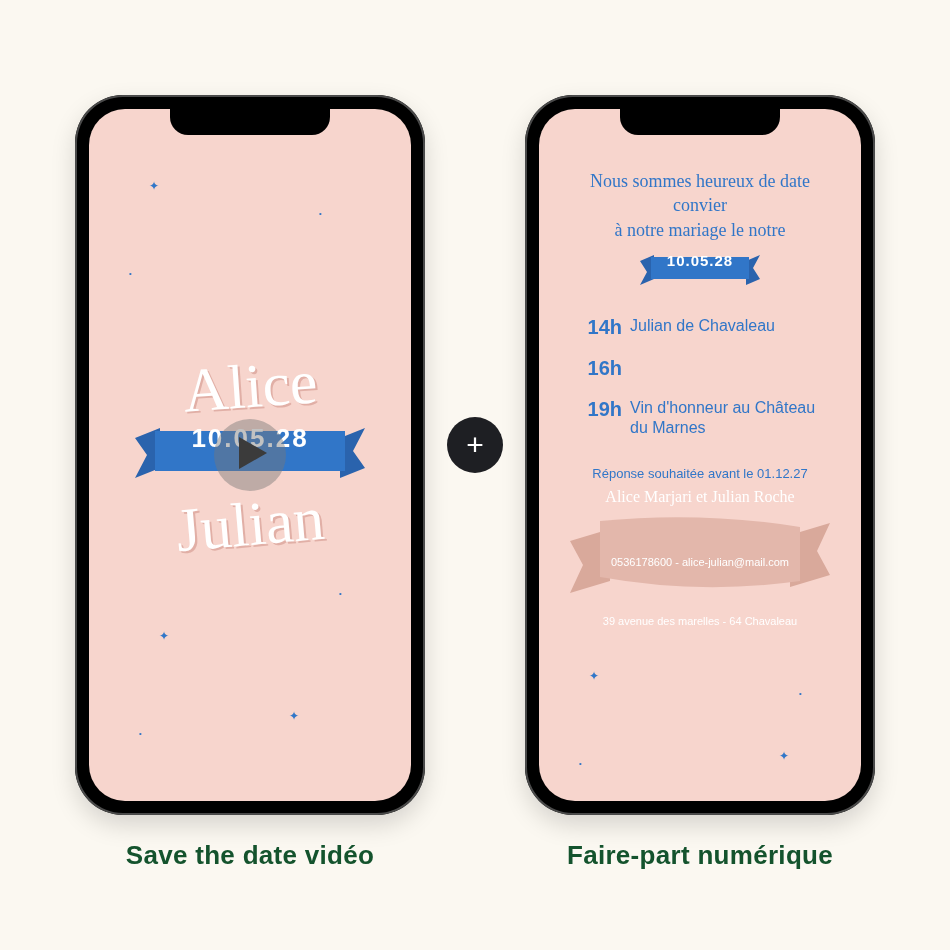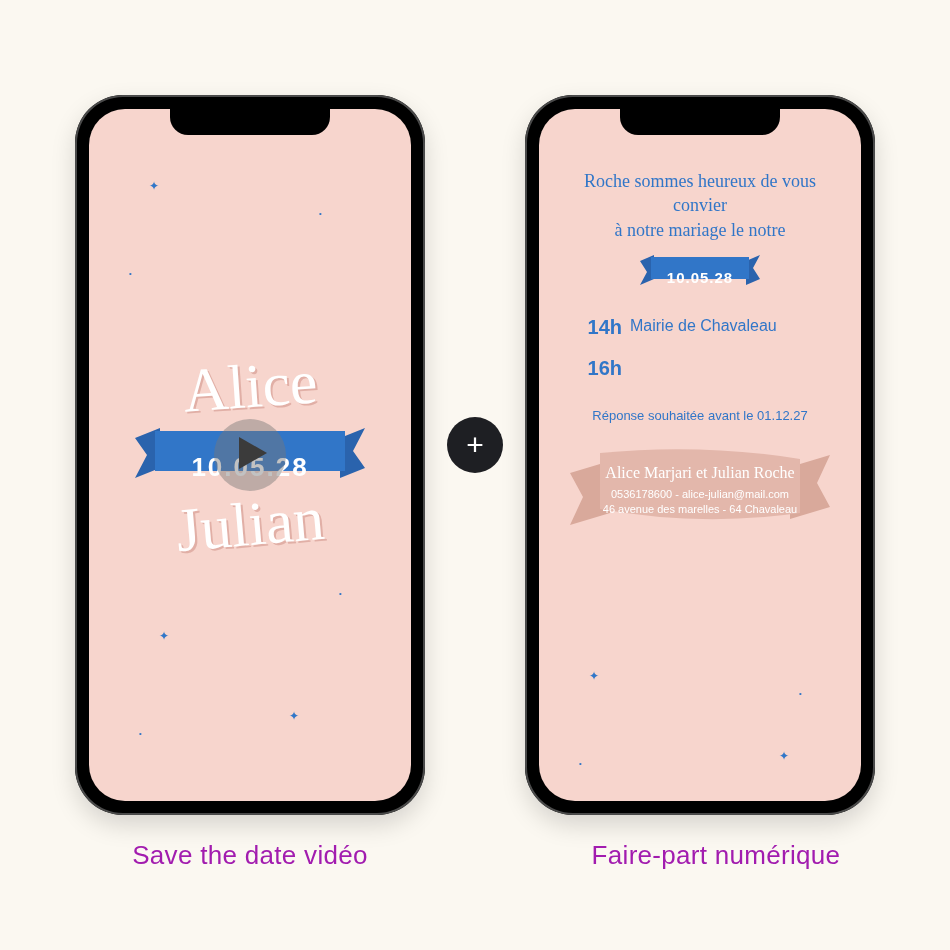--- a/index.html
+++ b/index.html
@@ -52,42 +52,42 @@
     left:50%;top:445px;transform:translate(-50%,-50%);
     width:56px;height:56px;border-radius:50%;
     background:#1e1f23;color:#fff;
     display:flex;align-items:center;justify-content:center;
     font-size:30px;font-weight:400;
   }
   
   .caption{
     position:absolute;top:840px;
     font-size:26px;letter-spacing:.3px;
-    color:#a21caf;
-    font-weight:400;
+    color:#14532d;
+    font-weight:700;
     width:400px;text-align:center;
   }
   .caption.left{left:50px;}
-  .caption.right{right:34px;}
+  .caption.right{right:50px;}
   
   .std-wrap{
     position:absolute;inset:0;
     display:flex;flex-direction:column;align-items:center;justify-content:center;
   }
   .script{
     font-family:"Brush Script MT","Segoe Script",cursive;
     color:#fff;
     font-size:62px;line-height:1;
     text-shadow:2px 2px 0 rgba(210,150,140,.6);
     transform:rotate(-4deg);
   }
   .ribbon{
     position:relative;
     margin:6px 0 14px;
-    display:flex;align-items:flex-end;justify-content:center;
+    display:flex;align-items:flex-start;justify-content:center;
   }
   .ribbon svg{display:block;}
   .ribbon-label{
     position:absolute;color:#fff;font-weight:700;
     font-size:26px;letter-spacing:2px;
     font-family:Arial,sans-serif;
   }
   .play{
     position:absolute;left:50%;top:50%;transform:translate(-50%,-50%);
     width:72px;height:72px;border-radius:50%;
@@ -107,26 +107,26 @@
     font-size:18px;line-height:1.35;text-align:center;
     color:var(--blue);
     max-width:260px;
   }
   .small-ribbon{position:relative;margin-top:10px;margin-bottom:30px;}
   .small-ribbon .ribbon-label{font-size:15px;letter-spacing:1px;}
   .sched{width:240px;}
   .sched .row{display:flex;gap:8px;margin-bottom:18px;}
   .sched .time{font-weight:700;font-size:20px;width:42px;text-align:right;flex-shrink:0;}
   .sched .desc{font-size:16px;line-height:1.25;}
-  .rsvp{font-size:13px;margin-top:10px;margin-bottom:20px;}
+  .rsvp{font-size:13px;margin-top:10px;margin-bottom:30px;}
   .footer-ribbon{position:relative;}
   .footer-text{
     position:absolute;inset:0;
     display:flex;flex-direction:column;align-items:center;justify-content:center;
-    color:#fff;font-size:11px;line-height:1.45;text-align:center;
+    color:#fff;font-size:11px;line-height:1.45;text-align:center;gap:44px;
   }
   .footer-text .names{
     font-family:"Brush Script MT","Segoe Script",cursive;
     font-size:16px;margin-bottom:2px;
   }
   
   .spark{position:absolute;color:var(--blue);font-size:12px;}
 </style>
 </head>
 <body>
@@ -178,55 +178,59 @@
     <div class="screen">
       <div class="notch"></div>
 
       <span class="spark" style="top:560px;left:50px">✦</span>
       <span class="spark" style="top:580px;left:260px;font-size:8px">•</span>
       <span class="spark" style="top:640px;left:240px">✦</span>
       <span class="spark" style="top:650px;left:40px;font-size:8px">•</span>
 
       <div class="fp">
         <div class="intro">
-          <div>Roche sommes heureux de vous convier</div>
+          <div>Nous sommes heureux de date convier</div>
           <div>à notre mariage le notre</div>
         </div>
 
         <div class="small-ribbon ribbon">
           <svg width="120" height="34" viewBox="0 0 120 34">
             <polygon points="0,9 14,3 14,27 0,33 7,20" fill="#2a63ad"></polygon>
             <polygon points="120,3 106,9 106,33 120,27 113,16" fill="#2a63ad"></polygon>
             <rect x="11" y="5" width="98" height="22" fill="#3176c8"></rect>
           </svg>
           <span class="ribbon-label">10.05.28</span>
         </div>
 
         <div class="sched">
           <div class="row">
             <div class="time">14h</div>
-            <div class="desc">Mairie de Chavaleau</div>
+            <div class="desc">Julian de Chavaleau</div>
           </div>
           <div class="row">
             <div class="time">16h</div>
+          </div>
+          <div class="row">
+            <div class="time">19h</div>
+            <div class="desc">Vin d'honneur au Château du Marnes</div>
           </div>
         </div>
 
         <div class="rsvp">Réponse souhaitée avant le 01.12.27</div>
 
         <div class="footer-ribbon">
           <svg width="270" height="90" viewBox="0 0 270 90">
             <path d="M5 30 L45 18 L45 70 L5 82 L18 54 Z" fill="#d9a99b"></path>
             <path d="M265 12 L225 24 L225 76 L265 64 L252 40 Z" fill="#d9a99b"></path>
             <path d="M35 10 Q135 0 235 16 L235 70 Q135 84 35 66 Z" fill="#e3b7ab"></path>
           </svg>
           <div class="footer-text">
             <div class="names">Alice Marjari et Julian Roche</div>
             <div>0536178600 - alice-julian@mail.com</div>
-            <div>46 avenue des marelles - 64 Chavaleau</div>
+            <div>39 avenue des marelles - 64 Chavaleau</div>
           </div>
         </div>
       </div>
     </div>
   </div>
 
   <div class="caption left">Save the date vidéo</div>
   <div class="caption right">Faire-part numérique</div>
 </div>
 

